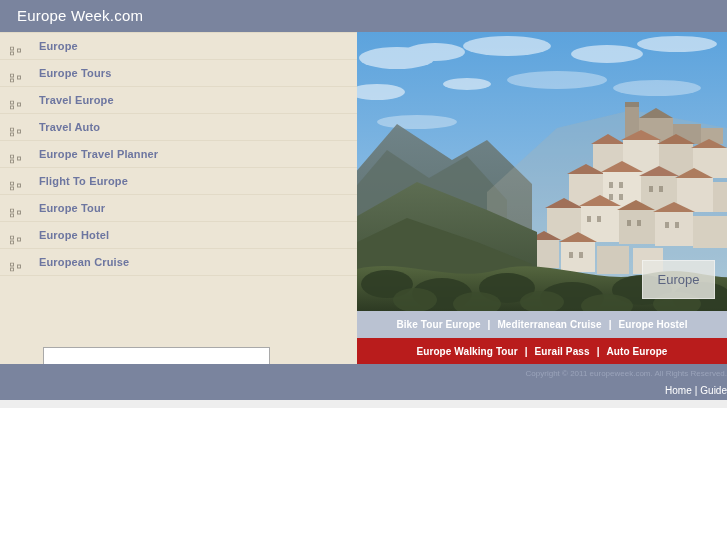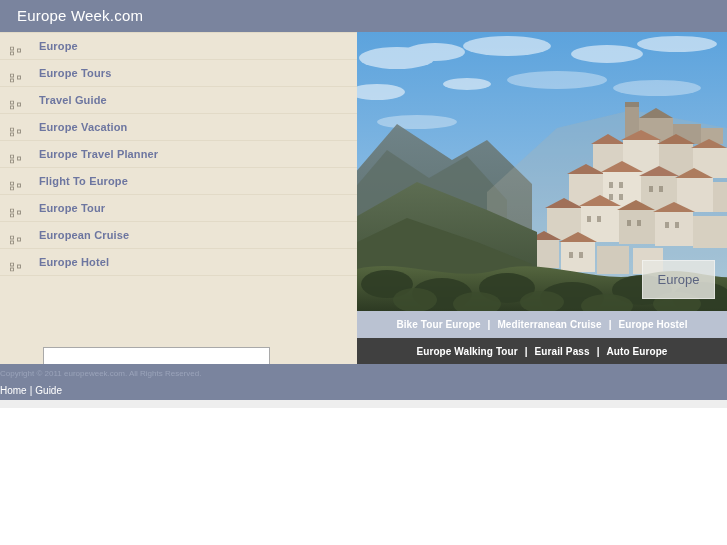--- a/index.html
+++ b/index.html
@@ -196,21 +196,21 @@
   }
 
   
   .footer {
     position: absolute;
     left: 0;
     top: 364px;
     width: 727px;
     height: 36px;
     background: #7a849e;
-    text-align: left;
+    text-align: right;
     box-sizing: border-box;
   }
   .copyright {
     position: absolute;
     left: 0;
     top: 5px;
     width: 727px;
     color: #9aa3ba;
     font-size: 8px;
     white-space: nowrap;
@@ -289,32 +289,32 @@
           </li>
           <li class="nav-item">
             <span class="bullet-icon"><svg viewBox="0 0 11 9" width="11" height="9" xmlns="http://www.w3.org/2000/svg">
                 <rect x="0" y="0" width="4" height="4" fill="#9a9385"></rect>
                 <rect x="1" y="1" width="2" height="2" fill="#ece5d5"></rect>
                 <rect x="0" y="5" width="4" height="4" fill="#9a9385"></rect>
                 <rect x="1" y="6" width="2" height="2" fill="#ece5d5"></rect>
                 <rect x="7" y="2" width="4" height="4" fill="#9a9385"></rect>
                 <rect x="8" y="3" width="2" height="2" fill="#ece5d5"></rect>
               </svg></span>
-            <span class="nav-label">Travel Guide</span>
-          </li>
-          <li class="nav-item">
-            <span class="bullet-icon"><svg viewBox="0 0 11 9" width="11" height="9" xmlns="http://www.w3.org/2000/svg">
-                <rect x="0" y="0" width="4" height="4" fill="#9a9385"></rect>
-                <rect x="1" y="1" width="2" height="2" fill="#ece5d5"></rect>
-                <rect x="0" y="5" width="4" height="4" fill="#9a9385"></rect>
-                <rect x="1" y="6" width="2" height="2" fill="#ece5d5"></rect>
-                <rect x="7" y="2" width="4" height="4" fill="#9a9385"></rect>
-                <rect x="8" y="3" width="2" height="2" fill="#ece5d5"></rect>
-              </svg></span>
-            <span class="nav-label">Europe Vacation</span>
+            <span class="nav-label">Travel Europe</span>
+          </li>
+          <li class="nav-item">
+            <span class="bullet-icon"><svg viewBox="0 0 11 9" width="11" height="9" xmlns="http://www.w3.org/2000/svg">
+                <rect x="0" y="0" width="4" height="4" fill="#9a9385"></rect>
+                <rect x="1" y="1" width="2" height="2" fill="#ece5d5"></rect>
+                <rect x="0" y="5" width="4" height="4" fill="#9a9385"></rect>
+                <rect x="1" y="6" width="2" height="2" fill="#ece5d5"></rect>
+                <rect x="7" y="2" width="4" height="4" fill="#9a9385"></rect>
+                <rect x="8" y="3" width="2" height="2" fill="#ece5d5"></rect>
+              </svg></span>
+            <span class="nav-label">Travel Auto</span>
           </li>
           <li class="nav-item">
             <span class="bullet-icon"><svg viewBox="0 0 11 9" width="11" height="9" xmlns="http://www.w3.org/2000/svg">
                 <rect x="0" y="0" width="4" height="4" fill="#9a9385"></rect>
                 <rect x="1" y="1" width="2" height="2" fill="#ece5d5"></rect>
                 <rect x="0" y="5" width="4" height="4" fill="#9a9385"></rect>
                 <rect x="1" y="6" width="2" height="2" fill="#ece5d5"></rect>
                 <rect x="7" y="2" width="4" height="4" fill="#9a9385"></rect>
                 <rect x="8" y="3" width="2" height="2" fill="#ece5d5"></rect>
               </svg></span>
@@ -344,32 +344,32 @@
           </li>
           <li class="nav-item">
             <span class="bullet-icon"><svg viewBox="0 0 11 9" width="11" height="9" xmlns="http://www.w3.org/2000/svg">
                 <rect x="0" y="0" width="4" height="4" fill="#9a9385"></rect>
                 <rect x="1" y="1" width="2" height="2" fill="#ece5d5"></rect>
                 <rect x="0" y="5" width="4" height="4" fill="#9a9385"></rect>
                 <rect x="1" y="6" width="2" height="2" fill="#ece5d5"></rect>
                 <rect x="7" y="2" width="4" height="4" fill="#9a9385"></rect>
                 <rect x="8" y="3" width="2" height="2" fill="#ece5d5"></rect>
               </svg></span>
+            <span class="nav-label">Europe Hotel</span>
+          </li>
+          <li class="nav-item">
+            <span class="bullet-icon"><svg viewBox="0 0 11 9" width="11" height="9" xmlns="http://www.w3.org/2000/svg">
+                <rect x="0" y="0" width="4" height="4" fill="#9a9385"></rect>
+                <rect x="1" y="1" width="2" height="2" fill="#ece5d5"></rect>
+                <rect x="0" y="5" width="4" height="4" fill="#9a9385"></rect>
+                <rect x="1" y="6" width="2" height="2" fill="#ece5d5"></rect>
+                <rect x="7" y="2" width="4" height="4" fill="#9a9385"></rect>
+                <rect x="8" y="3" width="2" height="2" fill="#ece5d5"></rect>
+              </svg></span>
             <span class="nav-label">European Cruise</span>
-          </li>
-          <li class="nav-item">
-            <span class="bullet-icon"><svg viewBox="0 0 11 9" width="11" height="9" xmlns="http://www.w3.org/2000/svg">
-                <rect x="0" y="0" width="4" height="4" fill="#9a9385"></rect>
-                <rect x="1" y="1" width="2" height="2" fill="#ece5d5"></rect>
-                <rect x="0" y="5" width="4" height="4" fill="#9a9385"></rect>
-                <rect x="1" y="6" width="2" height="2" fill="#ece5d5"></rect>
-                <rect x="7" y="2" width="4" height="4" fill="#9a9385"></rect>
-                <rect x="8" y="3" width="2" height="2" fill="#ece5d5"></rect>
-              </svg></span>
-            <span class="nav-label">Europe Hotel</span>
           </li>
         </ul>
 
       <div class="search-block">
         <input class="search-input" type="text" placeholder="" style="">
         <span class="search-label">Search</span>
       </div>
     </div>
 
     <div class="photo">
@@ -507,21 +507,21 @@
       </div>
     </div>
 
     <div class="linkbar linkbar-1" id="linkbar-1" style="background: rgb(186, 194, 210);">
         <a href="#">Bike Tour Europe</a>
         <span class="sep">|</span>
         <a href="#">Mediterranean Cruise</a>
         <span class="sep">|</span>
         <a href="#">Europe Hostel</a>
       </div>
-    <div class="linkbar linkbar-2" id="linkbar-2" style="background: #404040;">
+    <div class="linkbar linkbar-2" id="linkbar-2" style="background: #b91c1c;">
         <a href="#">Europe Walking Tour</a>
         <span class="sep">|</span>
         <a href="#">Eurail Pass</a>
         <span class="sep">|</span>
         <a href="#">Auto Europe</a>
       </div>
 
   </div>
 
   <div class="footer">

